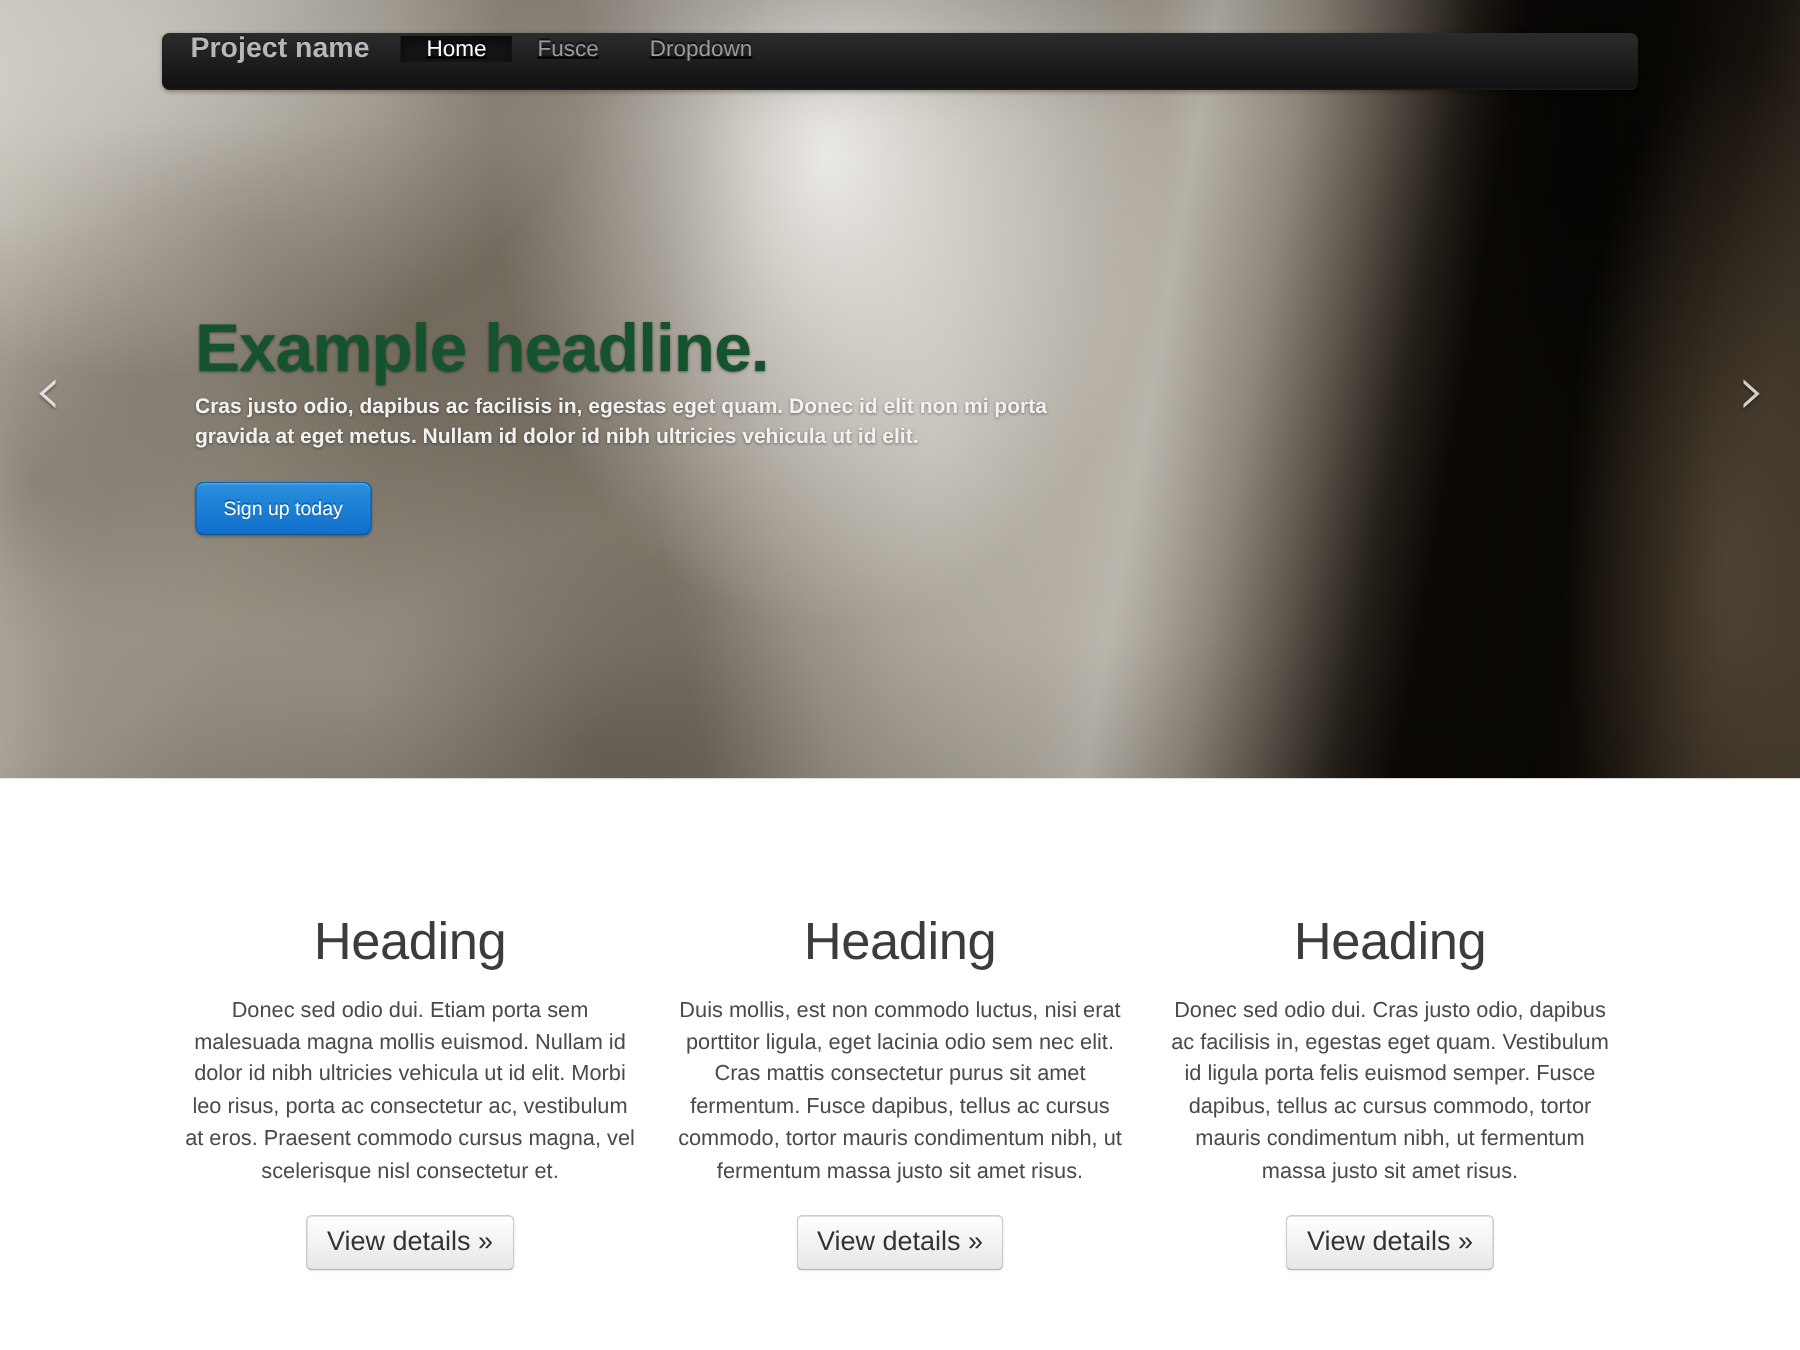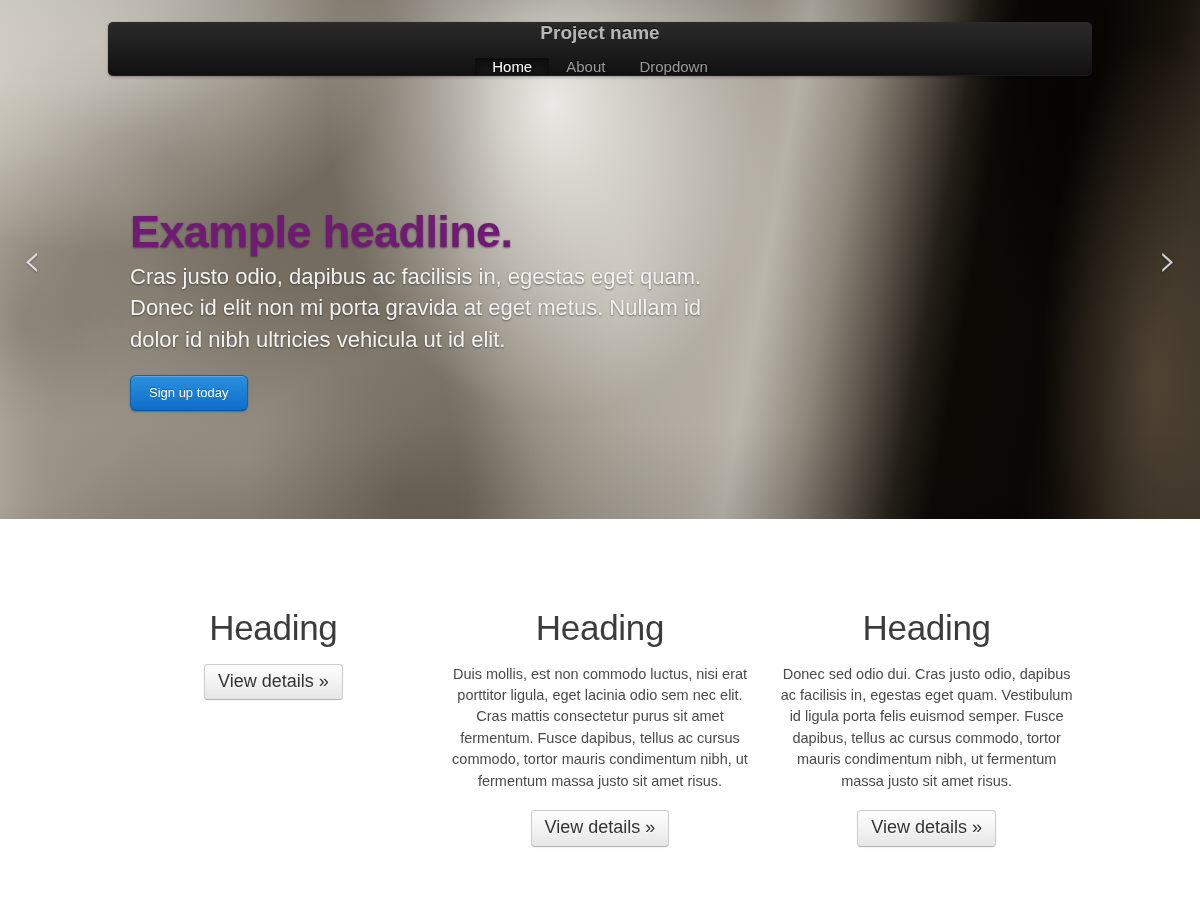--- a/index.html
+++ b/index.html
@@ -101,29 +101,29 @@
     position: absolute;
     left: 130px;
     top: 208px;
     width: 620px;
   }
   .carousel-caption h1 {
     margin: 0 0 6px 0;
     font-size: 45px;
     line-height: 1.05;
     font-weight: bold;
-    color: #701a75;
+    color: #14532d;
     letter-spacing: -0.6px;
     text-shadow: 0 1px 2px rgba(0,0,0,0.45);
   }
   .carousel-caption p.lead {
     margin: 0 0 20px 0;
-    font-size: 22px;
+    font-size: 14px;
     line-height: 1.42;
-    font-weight: normal;
+    font-weight: bold;
     color: #f2f2f2;
     text-shadow: 0 1px 2px rgba(0,0,0,0.45);
   }
 
   .btn-primary-lg {
     display: inline-block;
     padding: 10px 18px 11px 18px;
     font-size: 13px;
     line-height: 1;
     color: #ffffff;
@@ -137,48 +137,47 @@
     cursor: pointer;
     font-family: "Liberation Sans", sans-serif;
   }
 
   
   .navbar {
     position: absolute;
     top: 22px;
     left: 108px;
     width: 984px;
-    height: 54px;
+    height: 38px;
     border-radius: 5px;
     background-image: linear-gradient(to bottom, #2b2b2b 0%, #101010 100%);
     background-color: #1d1d1d;
     box-shadow: 0 1px 3px rgba(0,0,0,0.30), inset 0 -1px 0 rgba(255,255,255,0.05);
     display: flex;
-    align-items: center;
+    align-items: flex-start;
     overflow: hidden;
     z-index: 20;
-    flex-direction: column;
   }
   .navbar-brand {
     display: flex;
     align-items: center;
     padding: 0 19px;
     font-size: 19px;
     font-weight: bold;
     color: #b7b7b7;
     text-shadow: 0 -1px 0 rgba(0,0,0,0.60);
     text-decoration: none;
     cursor: pointer;
     white-space: nowrap;
   }
   .navbar-nav {
     display: flex;
     align-items: stretch;
     list-style: none;
-    margin: 14px; padding: 0;
+    margin: 2px; padding: 0; text-decoration: underline;
   }
   .nav-item {
     display: flex;
     align-items: center;
     padding: 0 17px;
     font-size: 15px;
     color: #9b9b9b;
     text-shadow: 0 -1px 0 rgba(0,0,0,0.55);
     text-decoration: none;
     cursor: pointer;
@@ -284,36 +283,37 @@
     <a class="navbar-brand">Project name</a>
 
     <ul class="navbar-nav">
       <li style="display:flex;">
         <a class="nav-item active">
           <span>Home</span>
         </a>
       </li>
       <li style="display:flex;">
         <a class="nav-item">
-          <span>About</span>
+          <span>Fusce</span>
         </a>
       </li>
       <li style="display:flex;">
         <a class="nav-item">
           <span>Dropdown</span>
         </a>
       </li>
     </ul>
   </div>
 
   <div class="marketing">
     <div class="container">
 
       <div class="col">
         <h2>Heading</h2>
+        <p>Donec sed odio dui. Etiam porta sem malesuada magna mollis euismod. Nullam id dolor id nibh ultricies vehicula ut id elit. Morbi leo risus, porta ac consectetur ac, vestibulum at eros. Praesent commodo cursus magna, vel scelerisque nisl consectetur et.</p>
         <a class="btn-default">View details »</a>
       </div>
 
       <div class="col">
         <h2>Heading</h2>
         <p>Duis mollis, est non commodo luctus, nisi erat porttitor ligula, eget lacinia odio sem nec elit. Cras mattis consectetur purus sit amet fermentum. Fusce dapibus, tellus ac cursus commodo, tortor mauris condimentum nibh, ut fermentum massa justo sit amet risus.</p>
         <a class="btn-default">View details »</a>
       </div>
 
       <div class="col">

